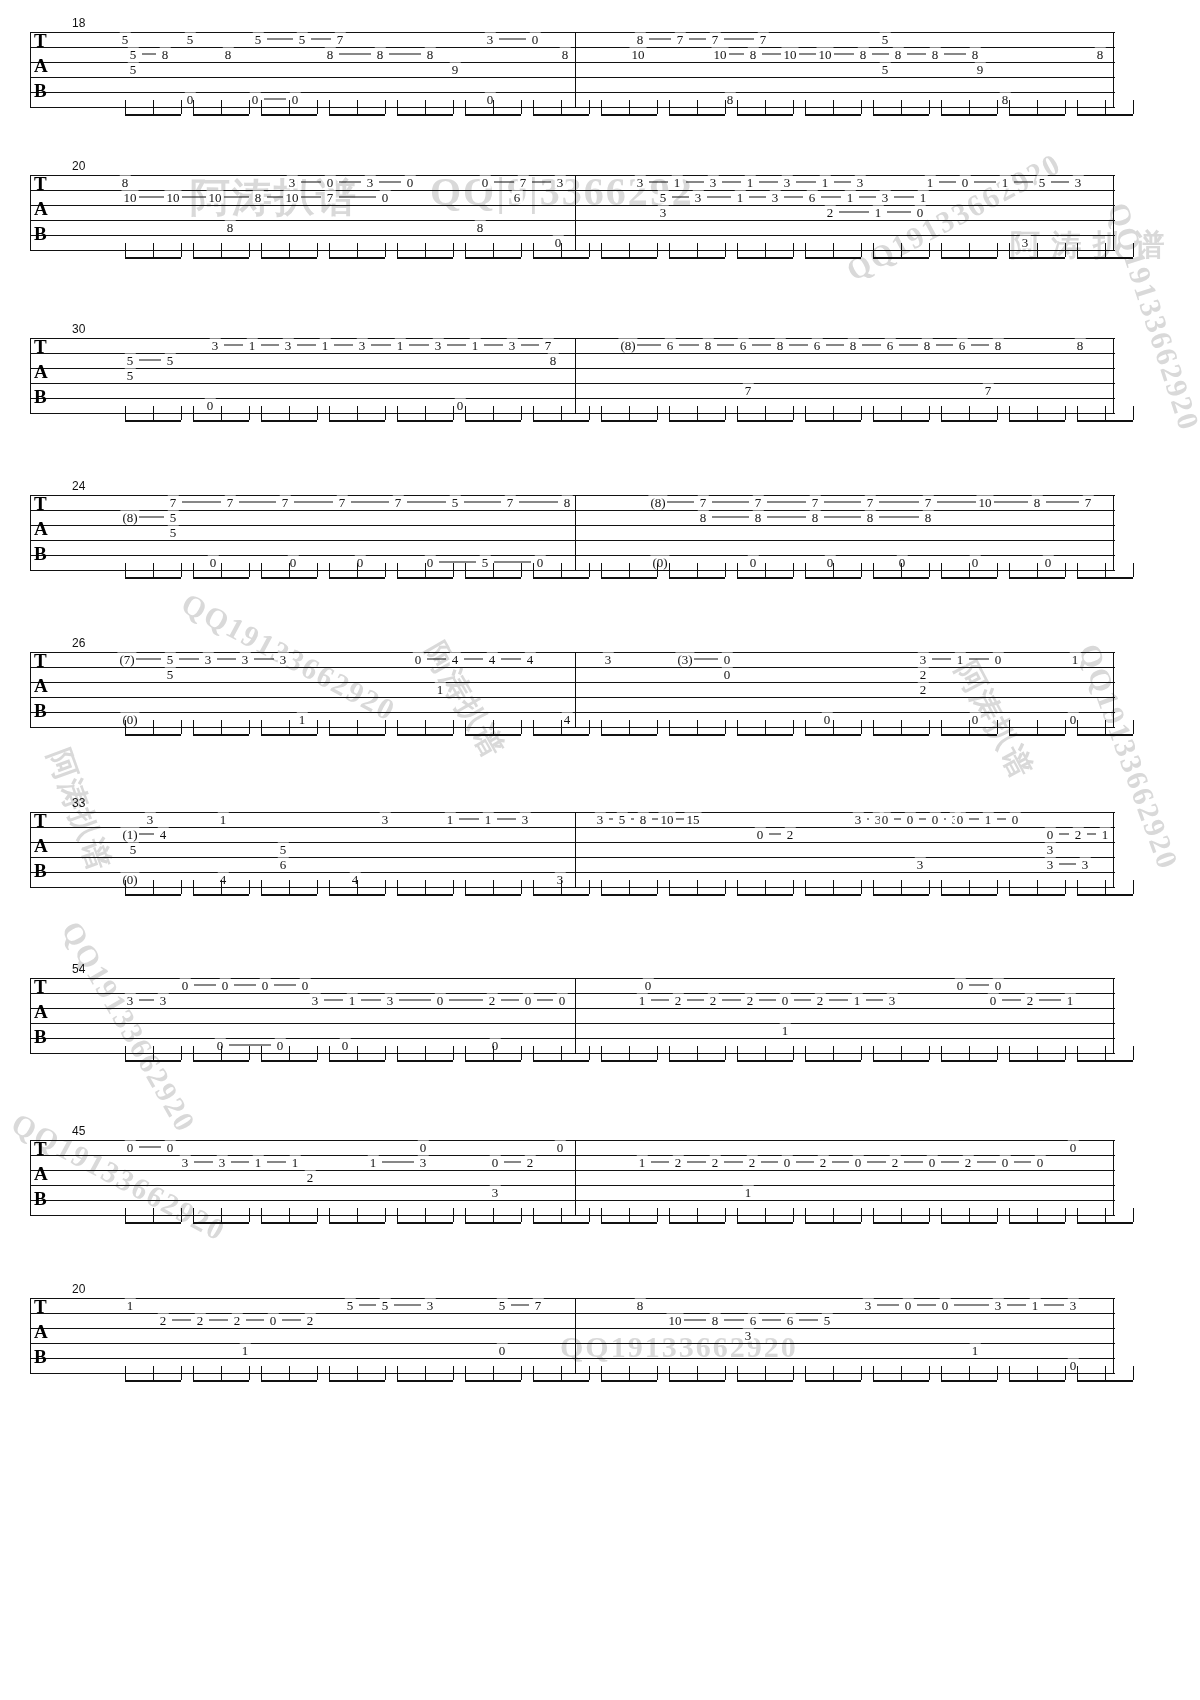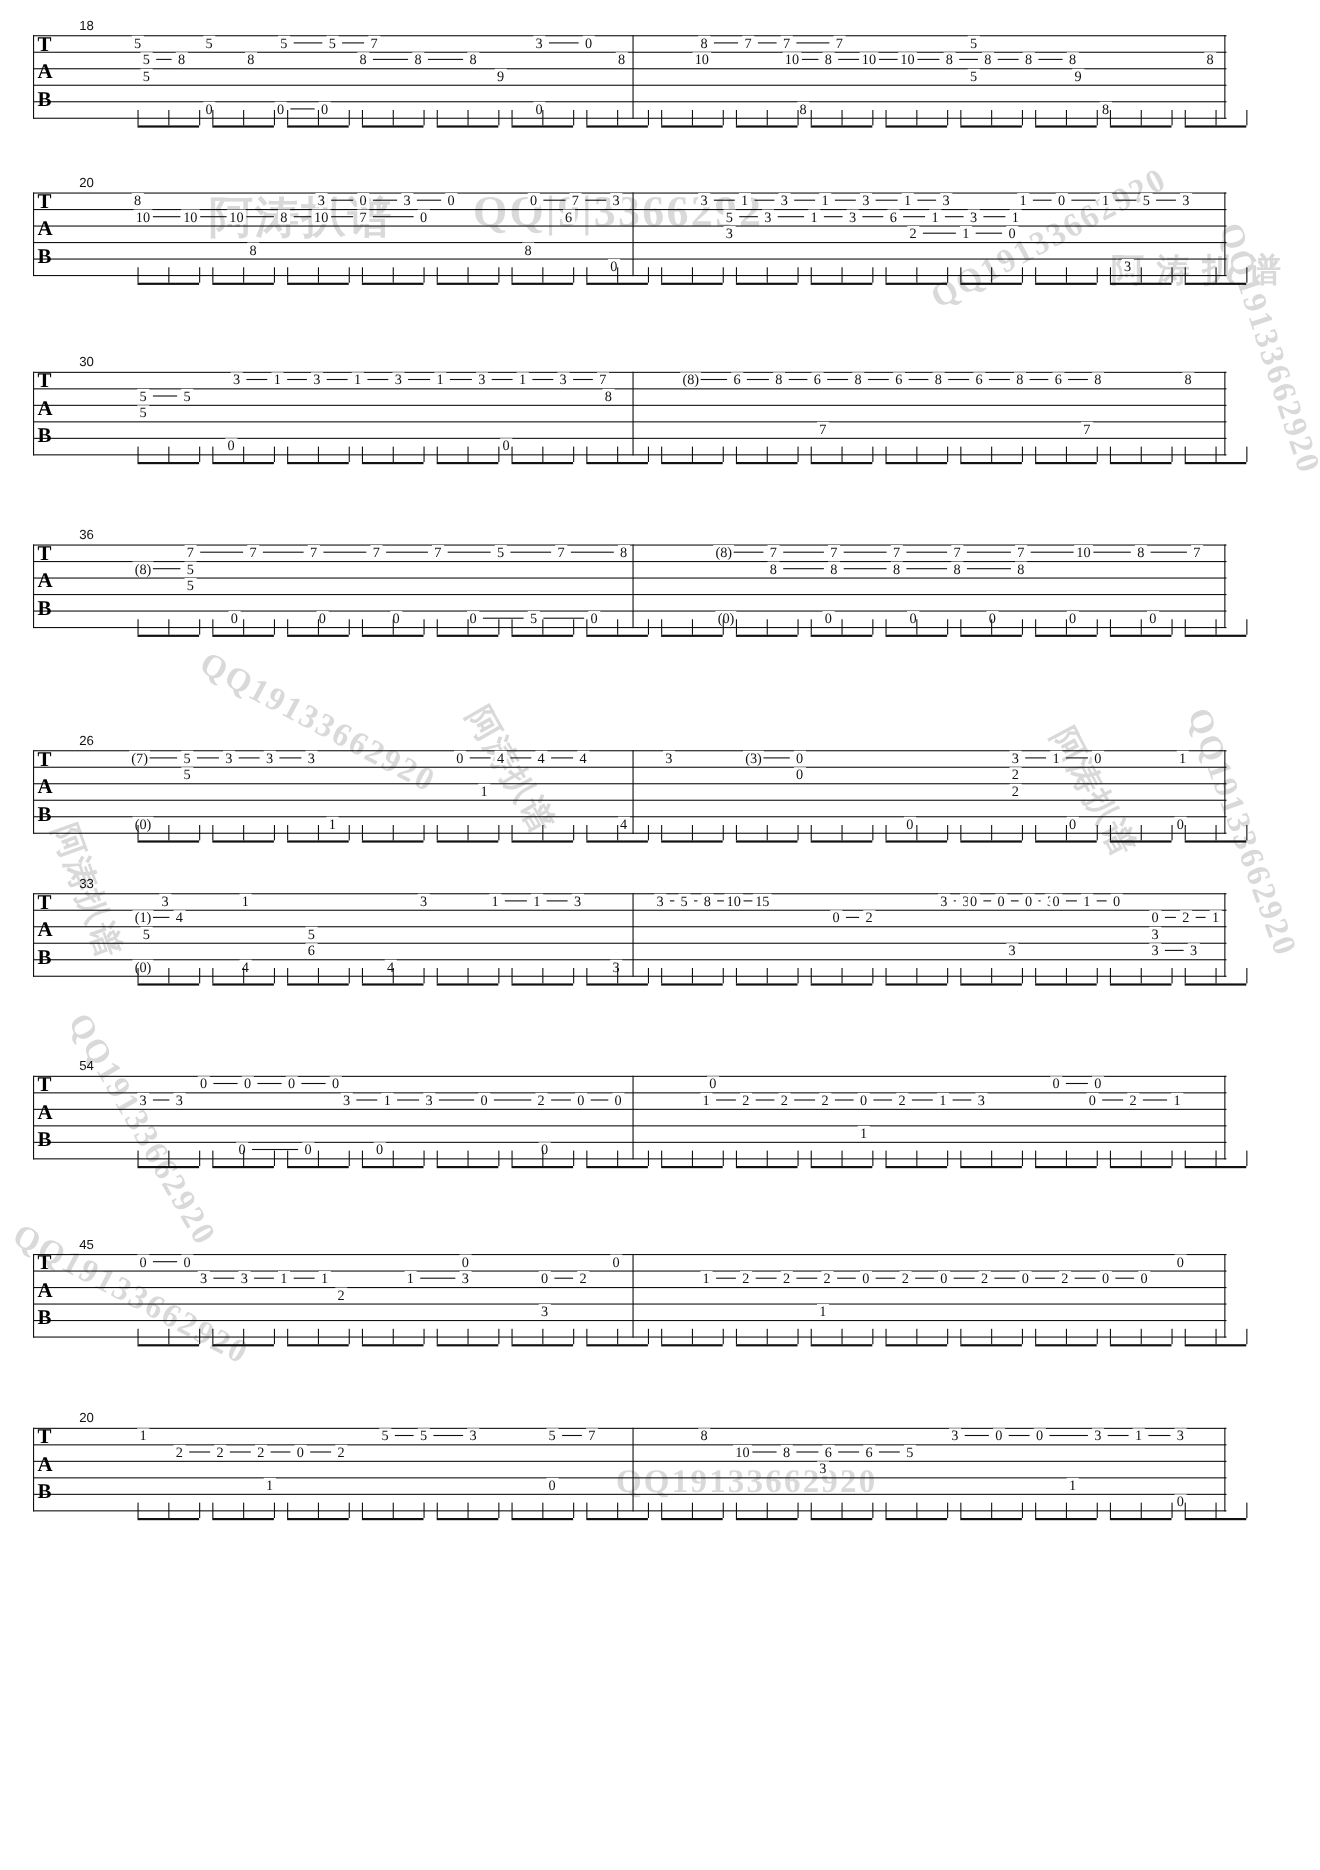--- a/index.html
+++ b/index.html
@@ -491,21 +491,21 @@
         <div class="beam" style="left: 979px; top: 100px; width: 56px;"></div>
         <div class="stem" style="left: 979px; top: 86px; height: 14px;"></div>
         <div class="stem" style="left: 1007px; top: 86px; height: 14px;"></div>
         <div class="stem" style="left: 1035px; top: 86px; height: 14px;"></div>
         <div class="beam" style="left: 1047px; top: 100px; width: 56px;"></div>
         <div class="stem" style="left: 1047px; top: 86px; height: 14px;"></div>
         <div class="stem" style="left: 1075px; top: 86px; height: 14px;"></div>
         <div class="stem" style="left: 1103px; top: 86px; height: 14px;"></div>
       </div>
       <div class="system" style="top: 477px;">
-        <div class="measnum" style="left: 42px; top: 2px;">36</div>
+        <div class="measnum" style="left: 42px; top: 2px;">24</div>
         <div class="staff">
           <div class="line l0"></div>
           <div class="line l1"></div>
           <div class="line l2"></div>
           <div class="line l3"></div>
           <div class="line l4"></div>
           <div class="line l5"></div>
           <div class="bar start"></div>
           <div class="bar mid"></div>
           <div class="bar end"></div>
@@ -628,21 +628,21 @@
         <div class="stem" style="left: 967px; top: 86px; height: 14px;"></div>
         <div class="beam" style="left: 979px; top: 100px; width: 56px;"></div>
         <div class="stem" style="left: 979px; top: 86px; height: 14px;"></div>
         <div class="stem" style="left: 1007px; top: 86px; height: 14px;"></div>
         <div class="stem" style="left: 1035px; top: 86px; height: 14px;"></div>
         <div class="beam" style="left: 1047px; top: 100px; width: 56px;"></div>
         <div class="stem" style="left: 1047px; top: 86px; height: 14px;"></div>
         <div class="stem" style="left: 1075px; top: 86px; height: 14px;"></div>
         <div class="stem" style="left: 1103px; top: 86px; height: 14px;"></div>
       </div>
-      <div class="system" style="top: 664px; text-decoration: underline;">
+      <div class="system" style="top: 634px; text-decoration: underline;">
         <div class="measnum" style="left: 42px; top: 2px;">26</div>
         <div class="staff">
           <div class="line l0"></div>
           <div class="line l1"></div>
           <div class="line l2"></div>
           <div class="line l3"></div>
           <div class="line l4"></div>
           <div class="line l5"></div>
           <div class="bar start"></div>
           <div class="bar mid"></div>

